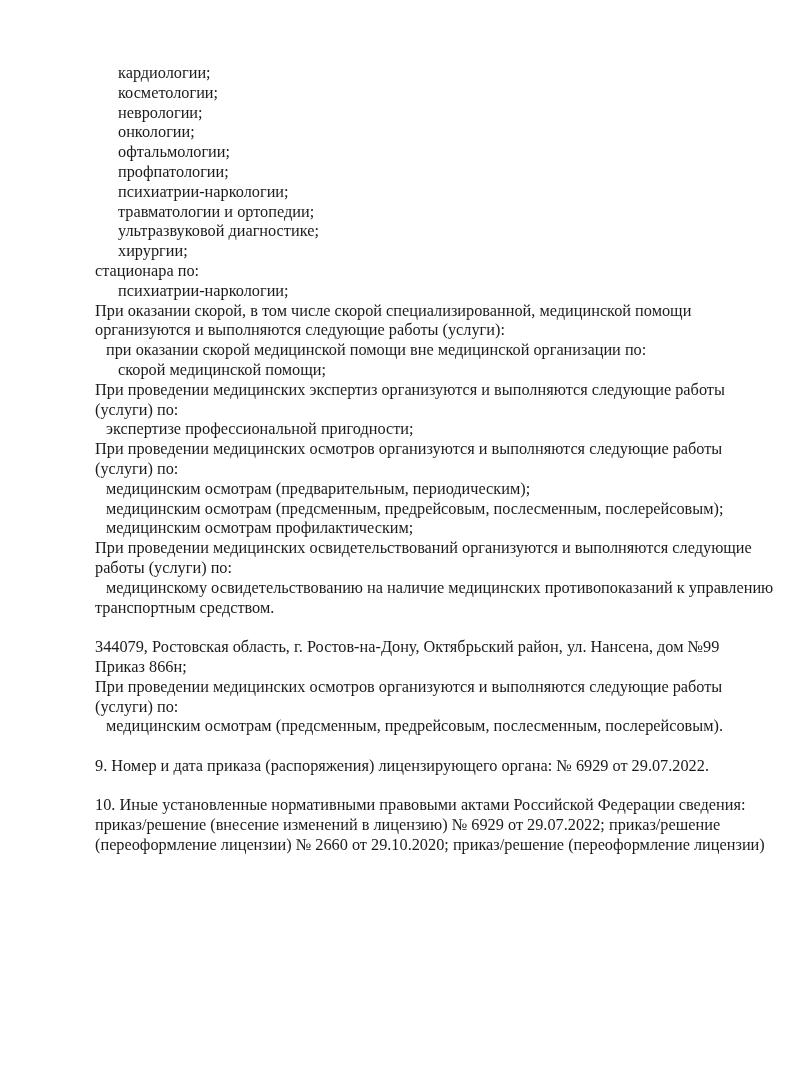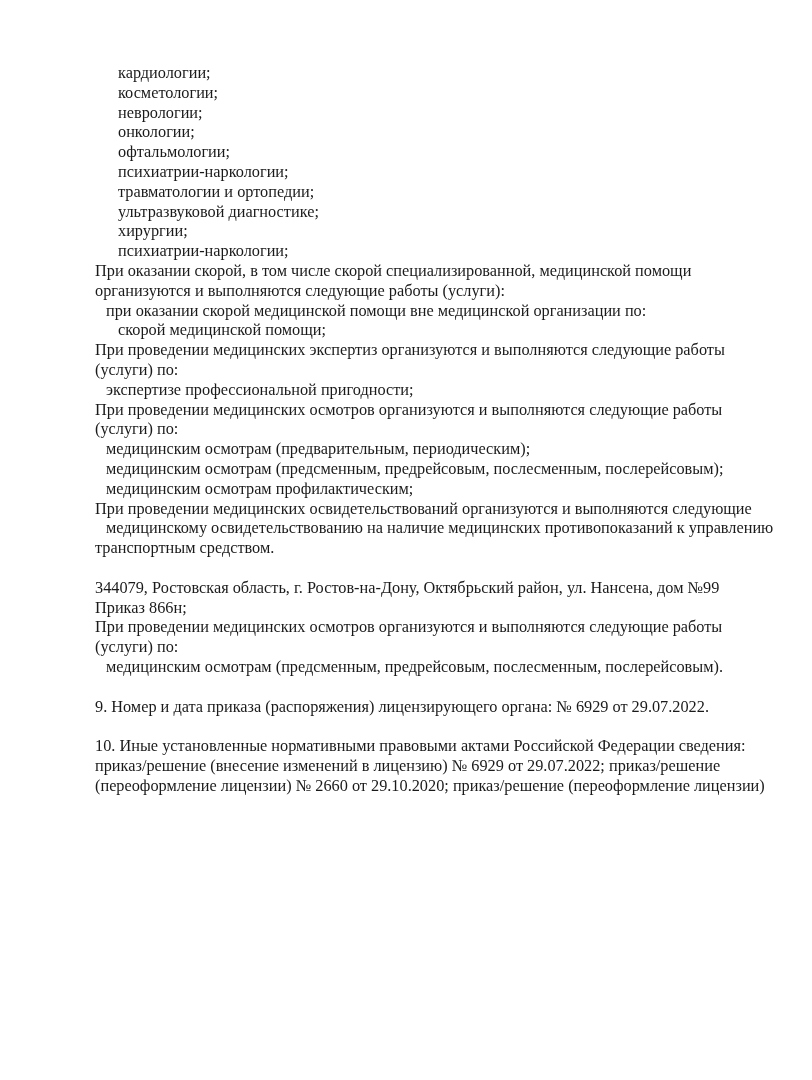--- a/index.html
+++ b/index.html
@@ -35,38 +35,41 @@
 </head>
 <body>
 
 <div class="page">
   <div class="content">
     <div class="ln i2">кардиологии;</div>
     <div class="ln i2">косметологии;</div>
     <div class="ln i2">неврологии;</div>
     <div class="ln i2">онкологии;</div>
     <div class="ln i2">офтальмологии;</div>
+    <div class="ln i2">профпатологии;</div>
     <div class="ln i2">психиатрии-наркологии;</div>
     <div class="ln i2">травматологии и ортопедии;</div>
     <div class="ln i2">ультразвуковой диагностике;</div>
     <div class="ln i2">хирургии;</div>
+    <div class="ln">стационара по:</div>
     <div class="ln i2">психиатрии-наркологии;</div>
     <div class="ln">При оказании скорой, в том числе скорой специализированной, медицинской помощи</div>
     <div class="ln">организуются и выполняются следующие работы (услуги):</div>
     <div class="ln i1">при оказании скорой медицинской помощи вне медицинской организации по:</div>
     <div class="ln i2">скорой медицинской помощи;</div>
     <div class="ln">При проведении медицинских экспертиз организуются и выполняются следующие работы</div>
     <div class="ln">(услуги) по:</div>
     <div class="ln i1">экспертизе профессиональной пригодности;</div>
     <div class="ln">При проведении медицинских осмотров организуются и выполняются следующие работы</div>
     <div class="ln">(услуги) по:</div>
     <div class="ln i1">медицинским осмотрам (предварительным, периодическим);</div>
     <div class="ln i1">медицинским осмотрам (предсменным, предрейсовым, послесменным, послерейсовым);</div>
     <div class="ln i1">медицинским осмотрам профилактическим;</div>
     <div class="ln">При проведении медицинских освидетельствований организуются и выполняются следующие</div>
+    <div class="ln">работы (услуги) по:</div>
     <div class="ln i1">медицинскому освидетельствованию на наличие медицинских противопоказаний к управлению</div>
     <div class="ln">транспортным средством.</div>
     <div class="ln blank"></div>
     <div class="ln">344079, Ростовская область, г. Ростов-на-Дону, Октябрьский район, ул. Нансена, дом №99</div>
     <div class="ln">Приказ 866н;</div>
     <div class="ln">При проведении медицинских осмотров организуются и выполняются следующие работы</div>
     <div class="ln">(услуги) по:</div>
     <div class="ln i1">медицинским осмотрам (предсменным, предрейсовым, послесменным, послерейсовым).</div>
     <div class="ln blank"></div>
     <div class="ln">9. Номер и дата приказа (распоряжения) лицензирующего органа: № 6929 от 29.07.2022.</div>

